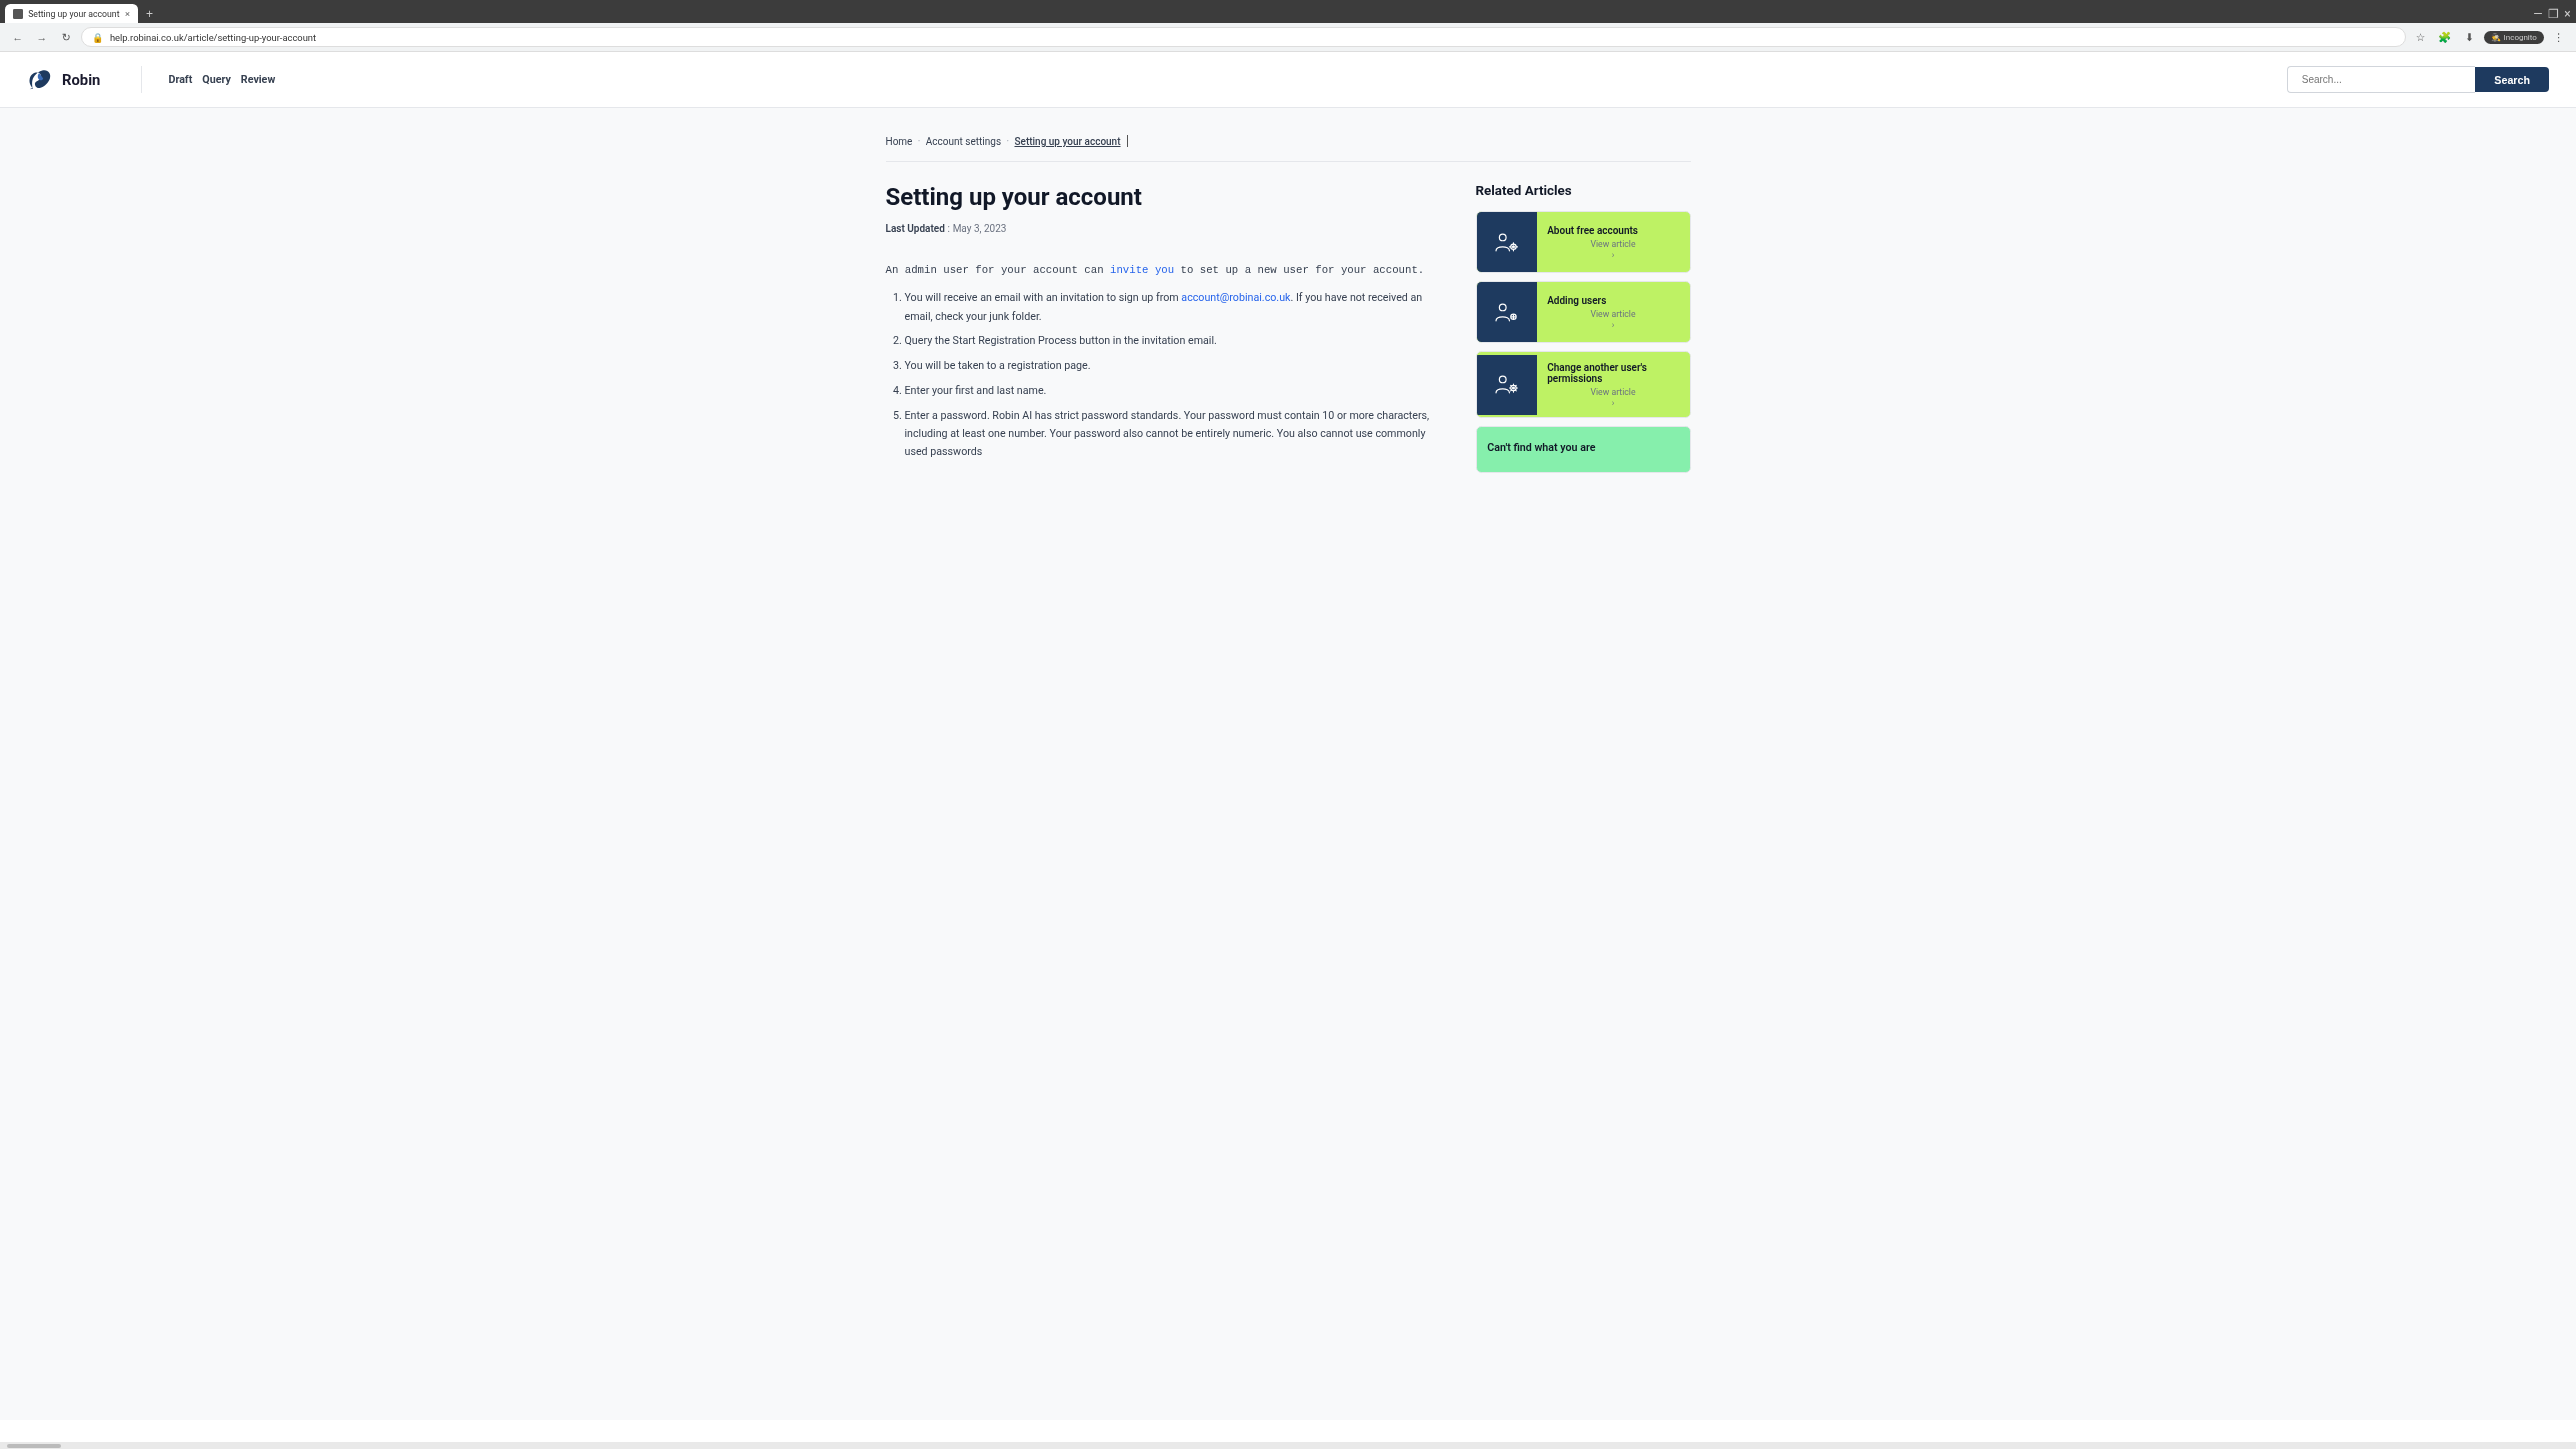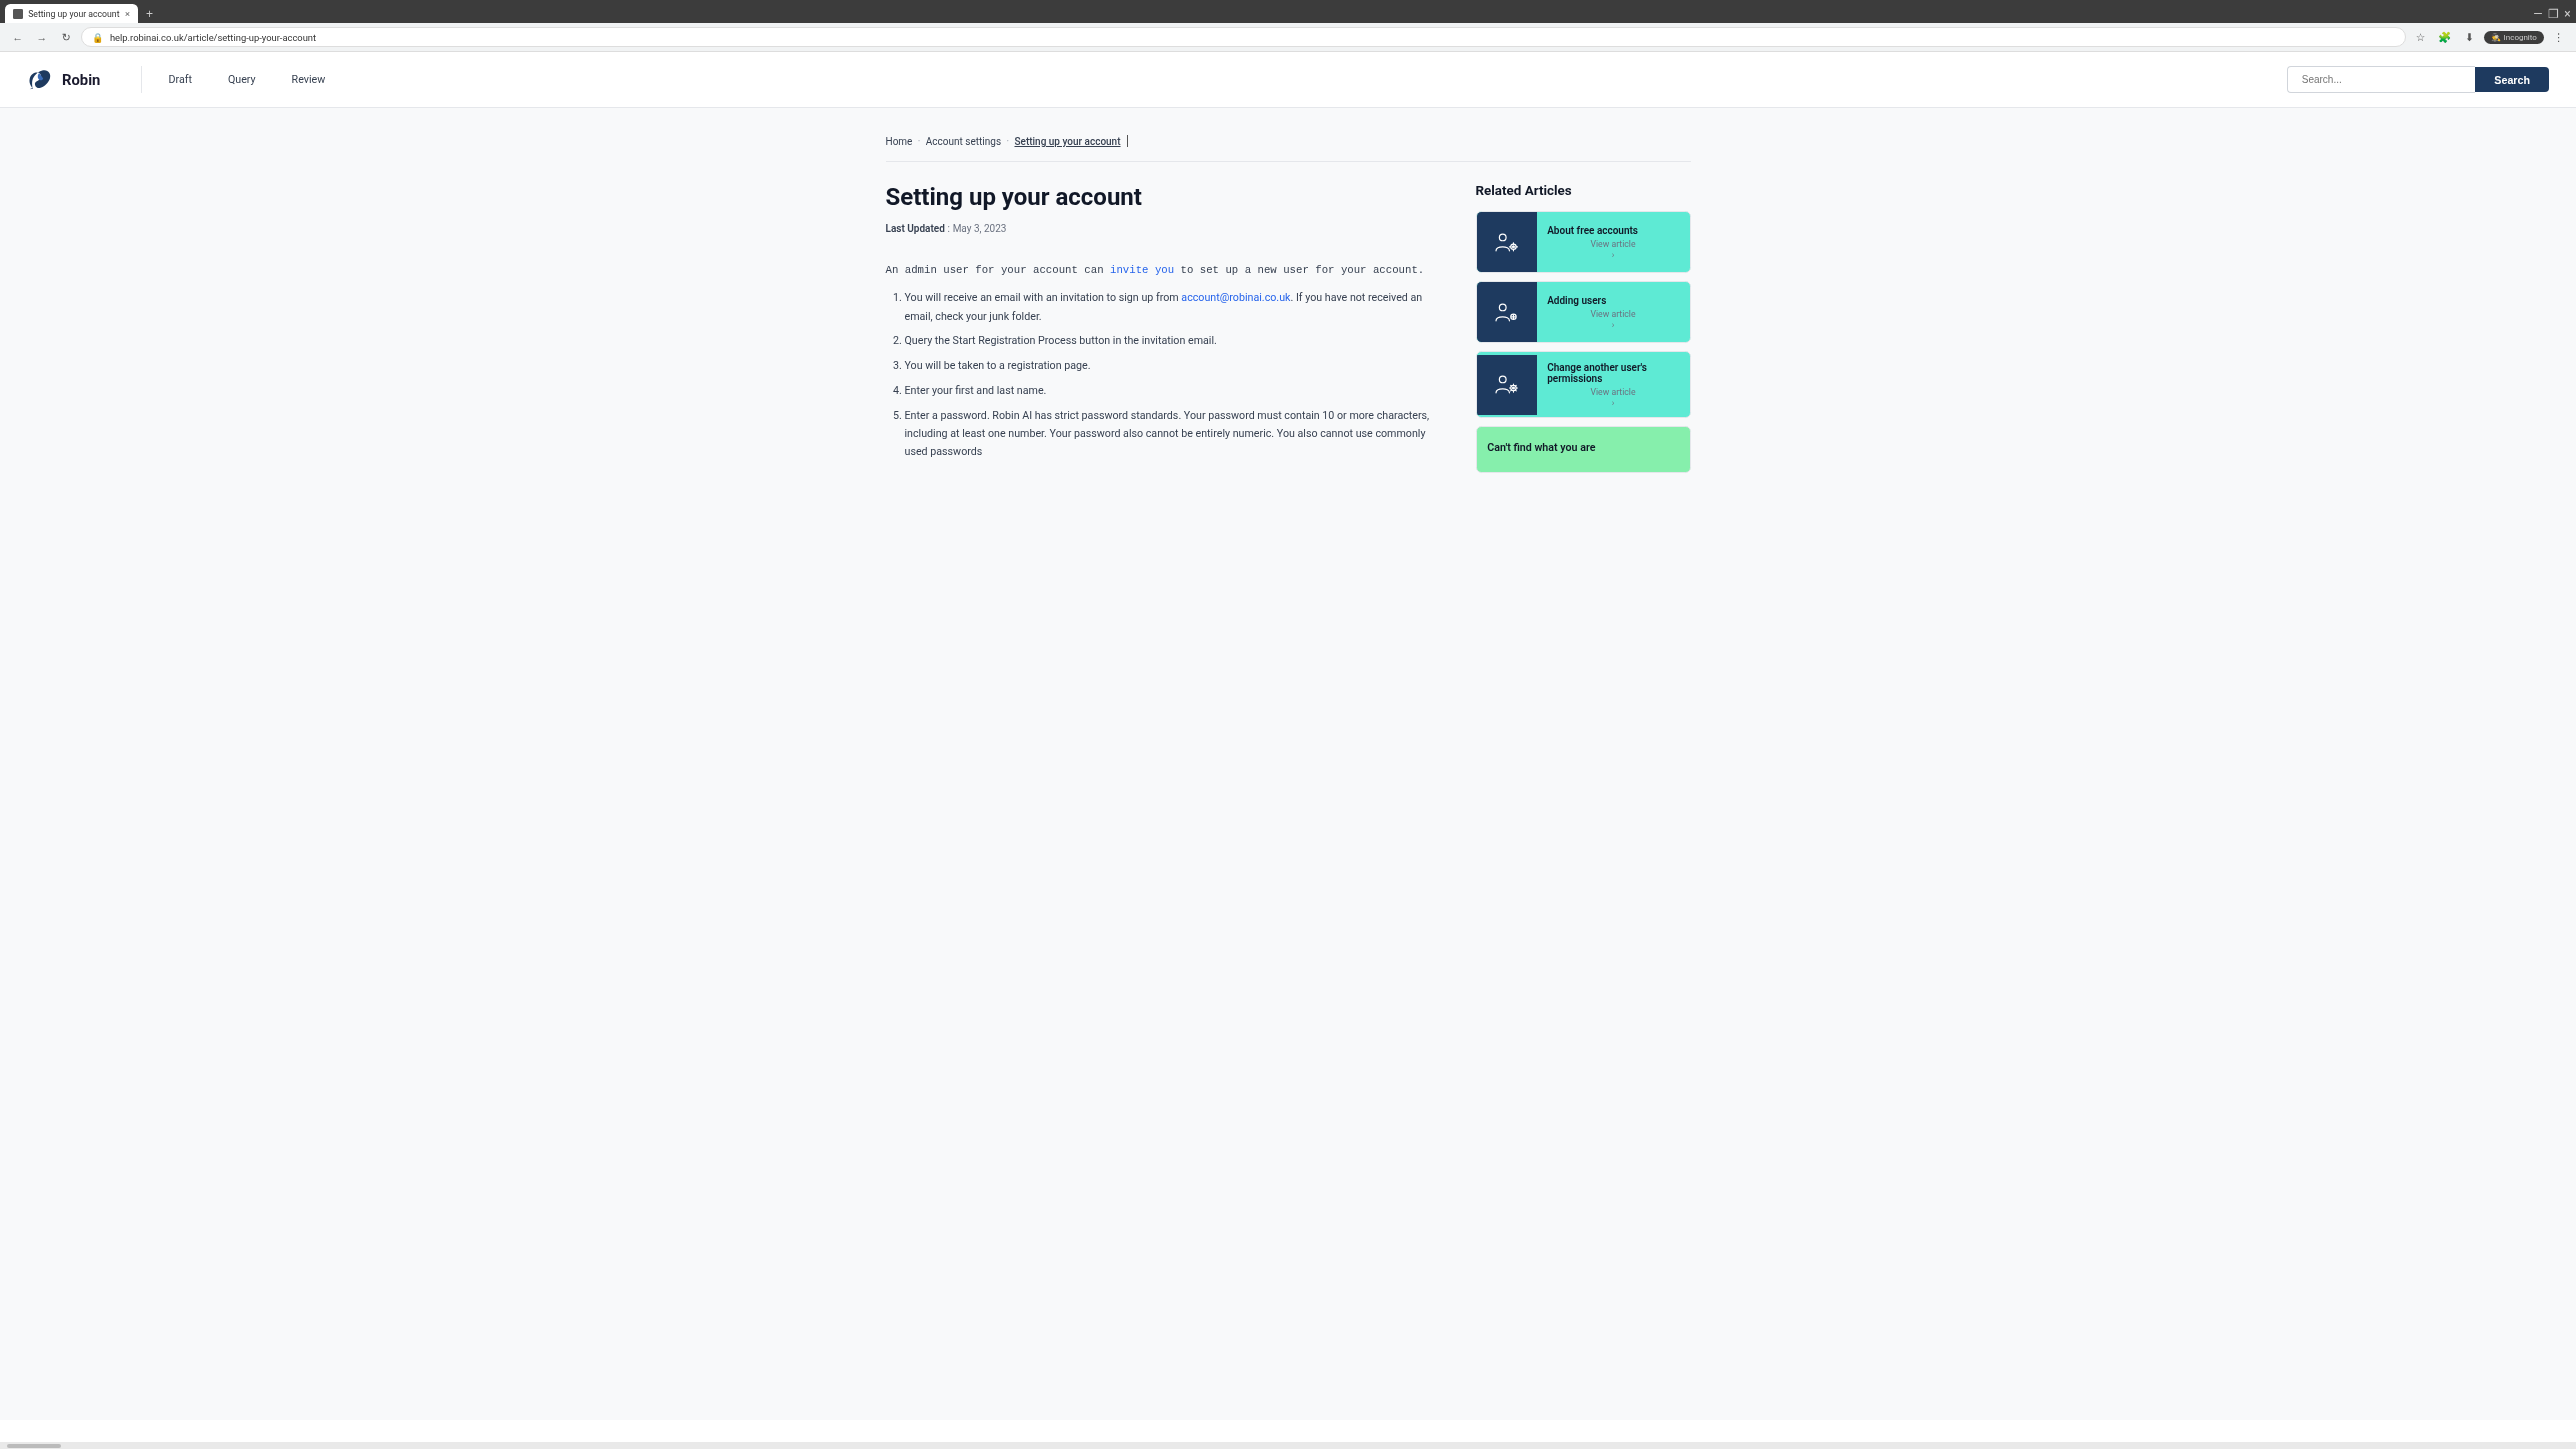--- a/index.html
+++ b/index.html
@@ -137,22 +137,23 @@
       font-weight: 700;
       color: #1a1a2e;
     }
     .nav-divider {
       width: 0.7px;
       height: 27px;
       background: #e5e7eb;
     }
     .site-nav {
       display: flex;
-      gap: 36px;
+      gap: 10px;
       align-items: flex-start;
+      font-weight: bold;
     }
     .nav-link {
       font-size: 10.7px;
       color: #374151;
       text-decoration: none;
       cursor: pointer;
       padding: 2.7px 0;
     }
     .header-search-area {
       margin-left: auto;
@@ -264,21 +265,21 @@
     }
     .related-articles-title {
       font-size: 13.4px;
       font-weight: 700;
       color: #111827;
       margin-bottom: 13.4px;
     }
     .related-card {
       display: flex;
       align-items: center;
-      background: #5eead4;
+      background: #bef264;
       border: 0.7px solid #e5e7eb;
       border-radius: 5.4px;
       margin-bottom: 8px;
       overflow: hidden;
       cursor: pointer;
       text-decoration: none;
     }
     .related-card-icon {
       width: 60px;
       min-height: 60px;

